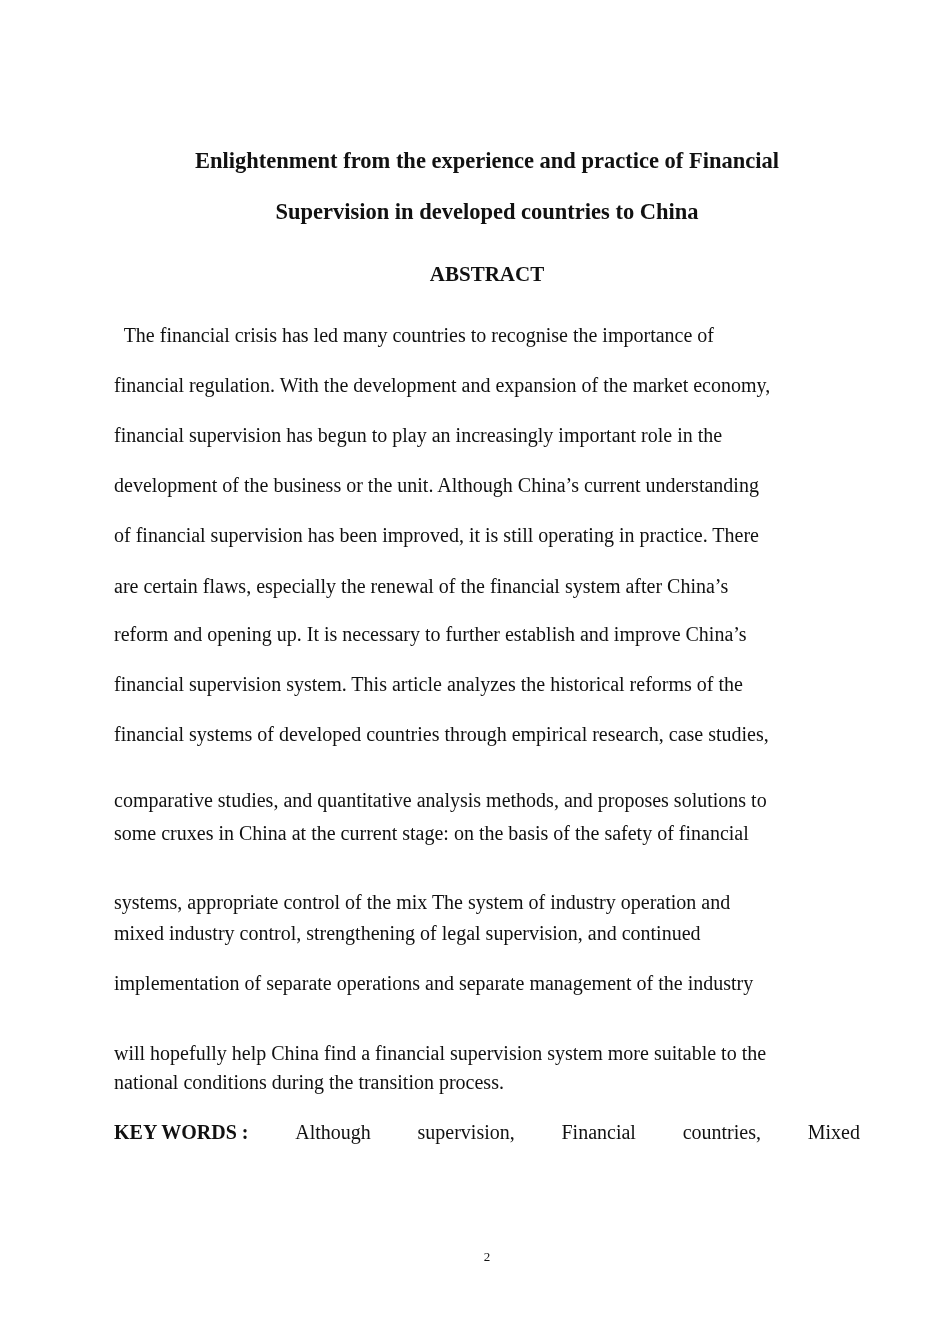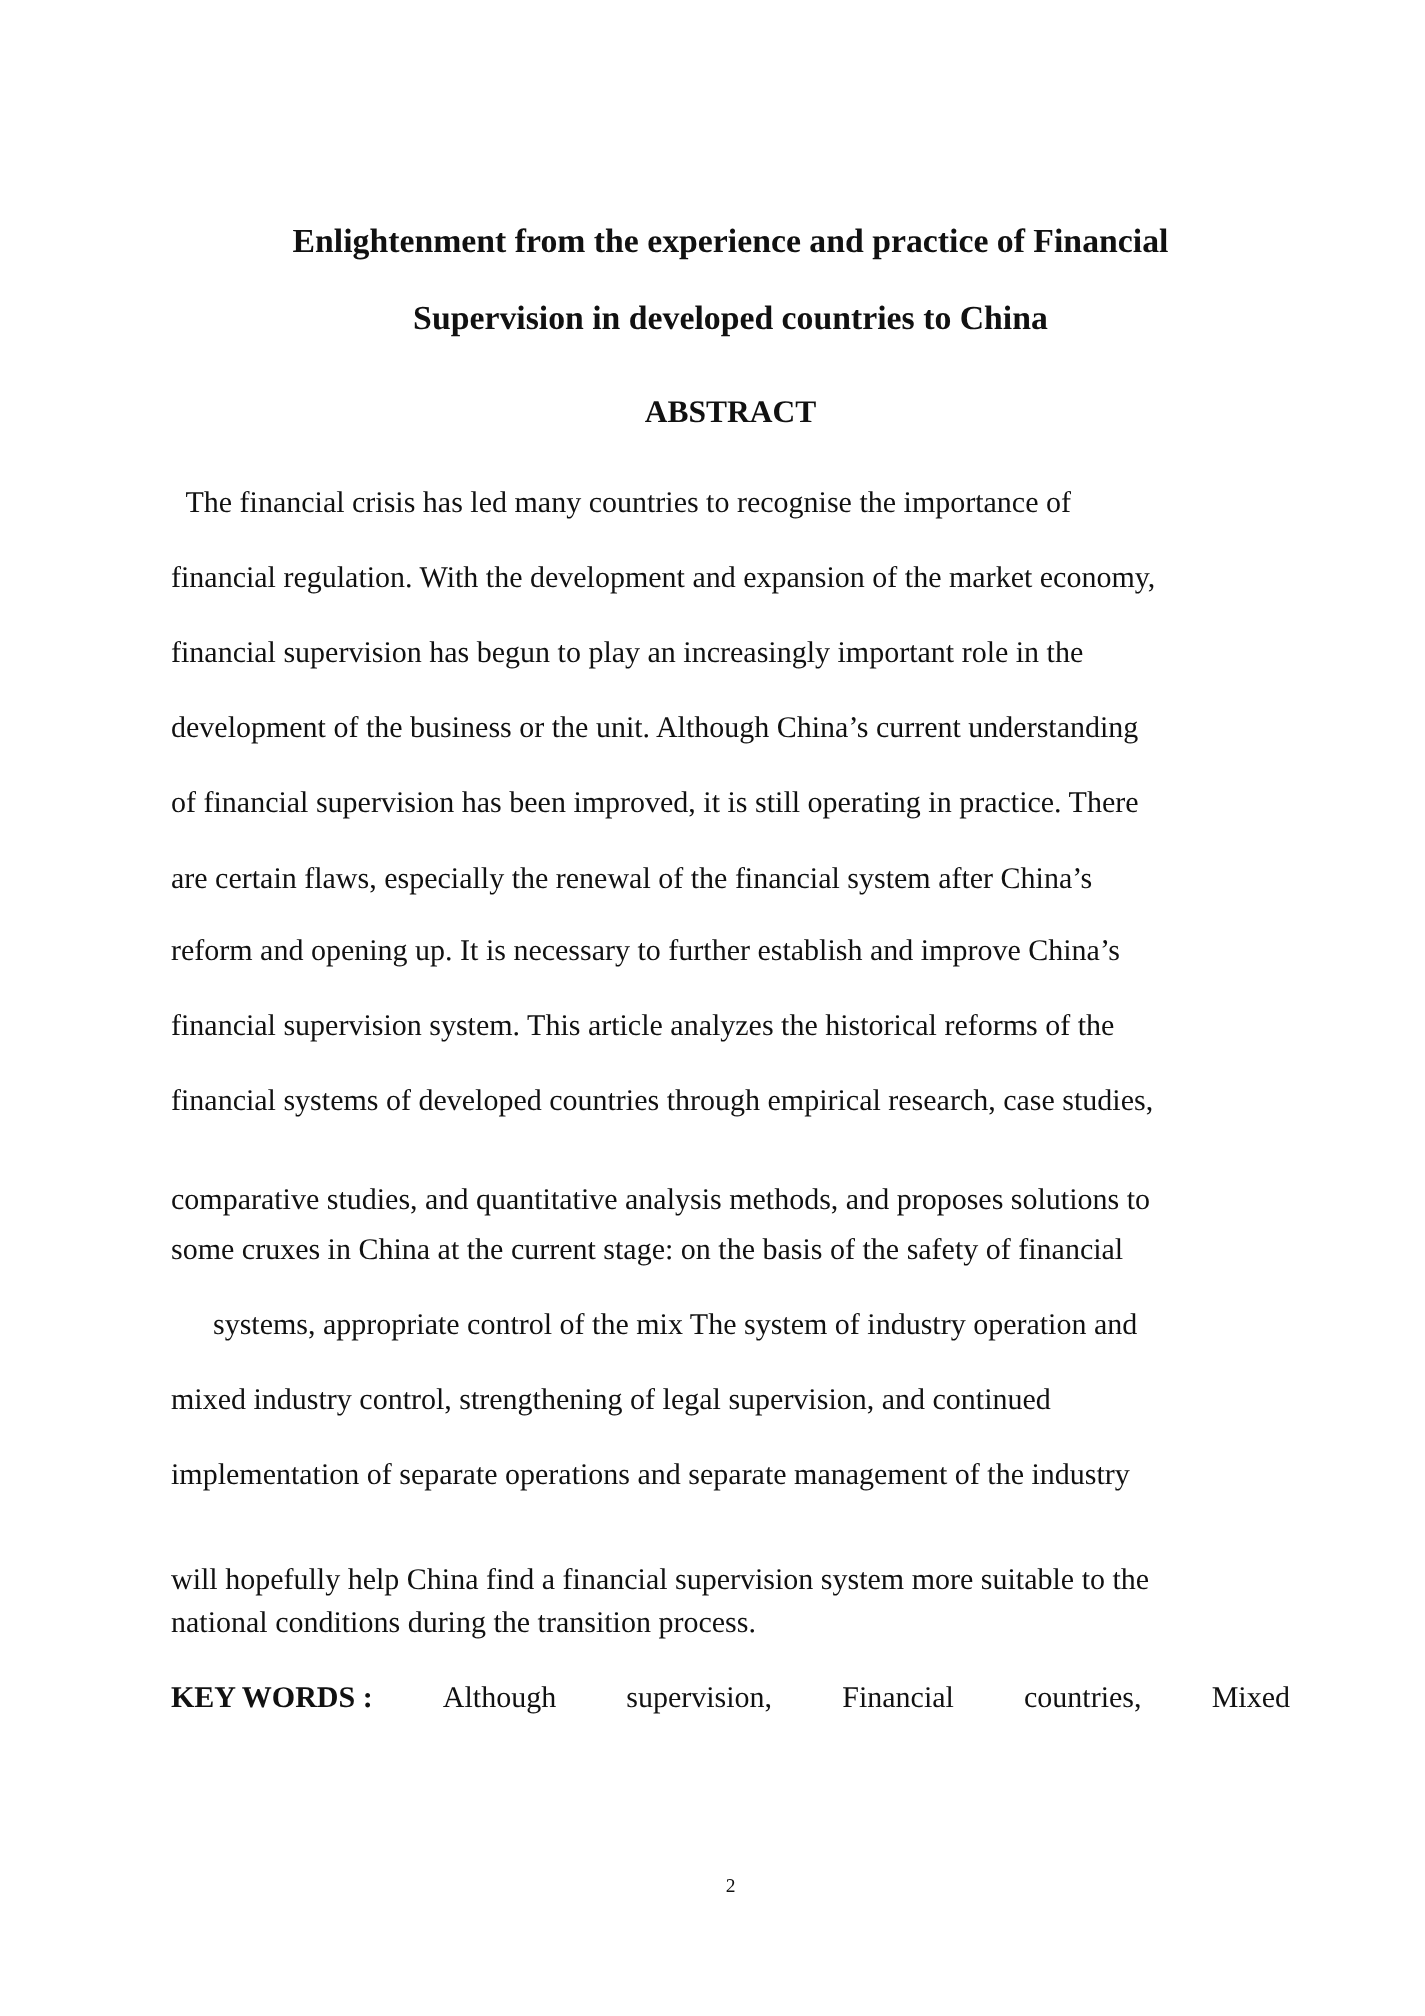--- a/index.html
+++ b/index.html
@@ -28,21 +28,21 @@
     <p class="line" style="top:374px;">financial regulation. With the development and expansion of the market economy,</p>
     <p class="line" style="top:424px;">financial supervision has begun to play an increasingly important role in the</p>
     <p class="line" style="top:474px;">development of the business or the unit. Although China’s current understanding</p>
     <p class="line" style="top:524px;">of financial supervision has been improved, it is still operating in practice. There</p>
     <p class="line" style="top:575px;">are certain flaws, especially the renewal of the financial system after China’s</p>
     <p class="line" style="top:623px;">reform and opening up. It is necessary to further establish and improve China’s</p>
     <p class="line" style="top:673px;">financial supervision system. This article analyzes the historical reforms of the</p>
     <p class="line" style="top:723px;">financial systems of developed countries through empirical research, case studies,</p>
     <p class="line" style="top:765px;margin-top:24px;">comparative studies, and quantitative analysis methods, and proposes solutions to</p>
     <p class="line" style="top:822px;">some cruxes in China at the current stage: on the basis of the safety of financial</p>
-    <p class="line" style="top:872px;margin-left:28px;">systems, appropriate control of the mix The system of industry operation and</p>
+    <p class="line" style="top:891px;">systems, appropriate control of the mix The system of industry operation and</p>
     <p class="line" style="top:922px;">mixed industry control, strengthening of legal supervision, and continued</p>
     <p class="line" style="top:972px;">implementation of separate operations and separate management of the industry</p>
     <p class="line" style="top:1042px;">will hopefully help China find a financial supervision system more suitable to the</p>
     <p class="line" style="top:1071px;">national conditions during the transition process.</p>
   </div>
 
   <div class="kw" style="top:1121px;">
     <b>KEY WORDS :</b>
     <span>Although</span>
     <span>supervision,</span>

